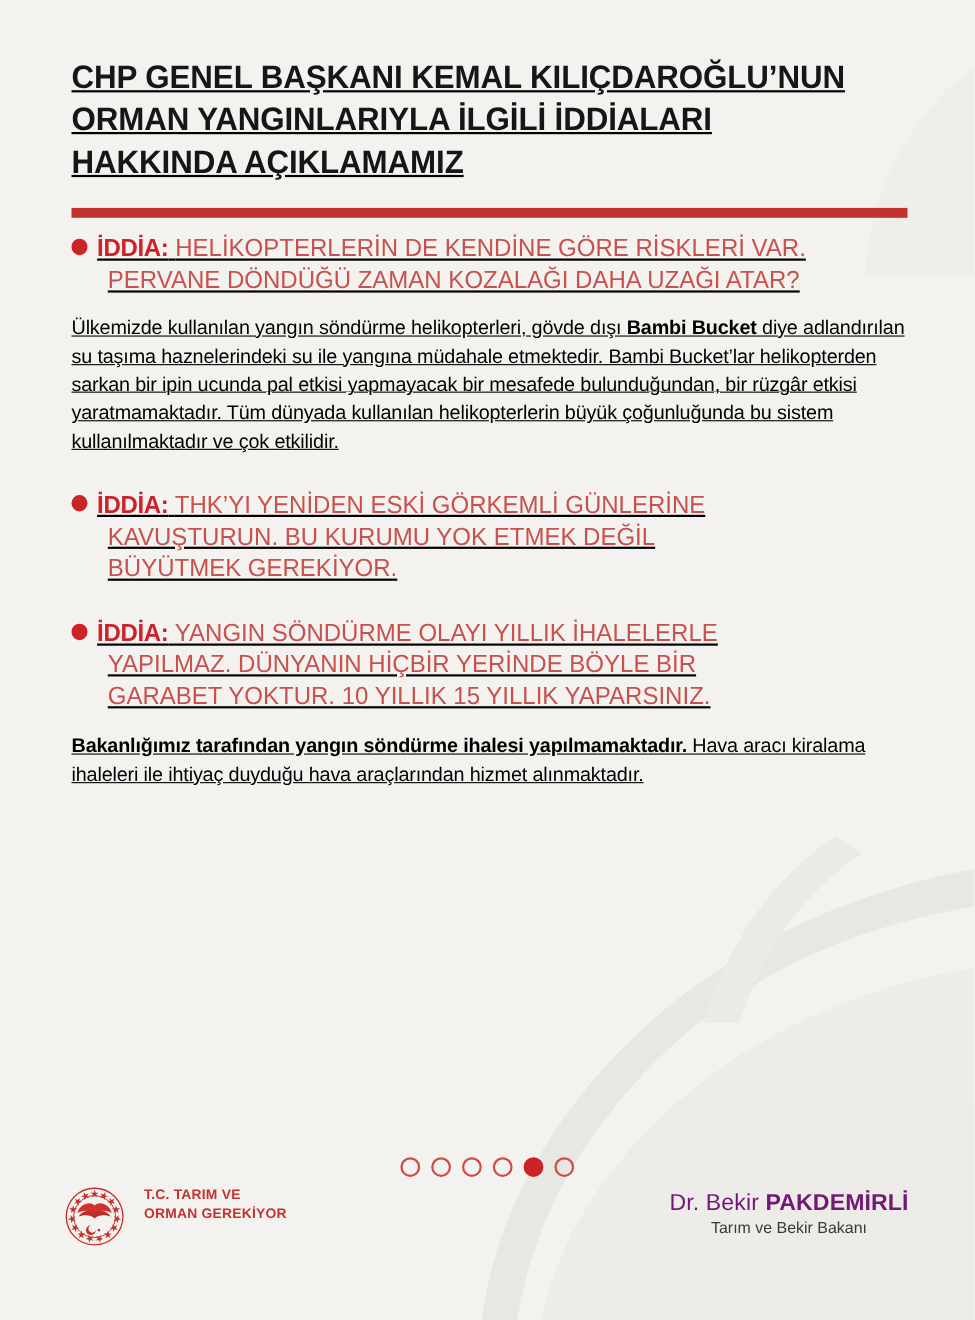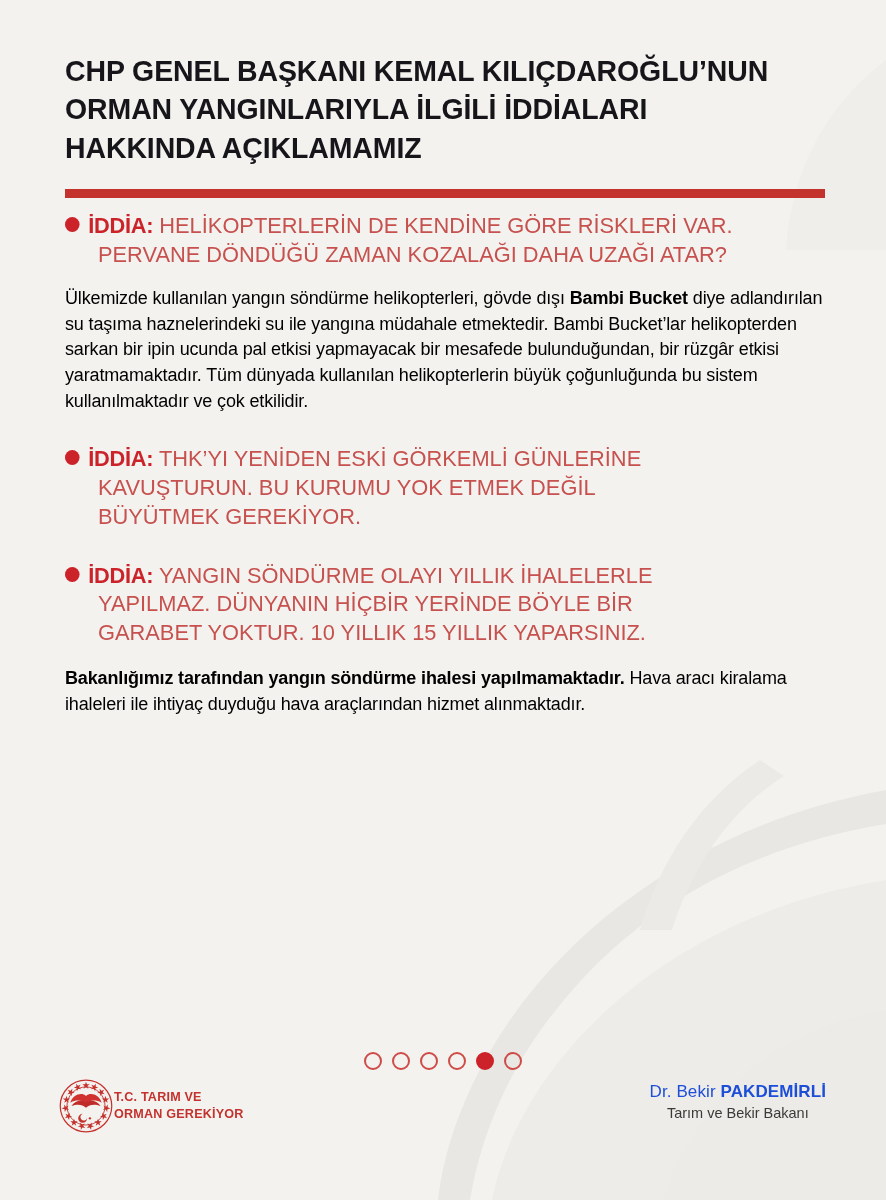--- a/index.html
+++ b/index.html
@@ -15,20 +15,21 @@
     overflow: hidden;
     position: relative;
   }
 
   .page {
     position: relative;
     width: 886px;
     height: 1200px;
     background: #f4f2ef;
     overflow: hidden;
+    text-decoration: underline;
   }
 
   
   .watermark {
     position: absolute;
     inset: 0;
     pointer-events: none;
     z-index: 0;
   }
 
@@ -135,41 +136,40 @@
     box-sizing: border-box;
     background: transparent;
   }
   .dot.on { background: #cc2229; border-color: #cc2229; }
 
   .brand {
     position: absolute;
     left: 58px;
     top: 38px;
     display: flex;
-    align-items: center;
-    gap: 0;
+    gap: 17px;
   }
   .seal { width: 56px; height: 56px; display: block; }
   .brand-text {
     color: #c4322e;
     font-weight: 700;
     font-size: 12.6px;
     line-height: 1.35;
     letter-spacing: 0.2px;
   }
 
   .sign {
     position: absolute;
     right: 60px;
     top: 42px;
     text-align: center;
   }
   .sign-name {
-    color: #1d4ed8;
-    font-size: 17px;
+    color: #701a75;
+    font-size: 21px;
     font-weight: 700;
     letter-spacing: 0.1px;
     white-space: nowrap;
   }
   .sign-name .pre { font-weight: 400; }
   .sign-title {
     color: #3a3a3a;
     font-size: 14.5px;
     font-weight: 400;
     margin-top: 3px;

